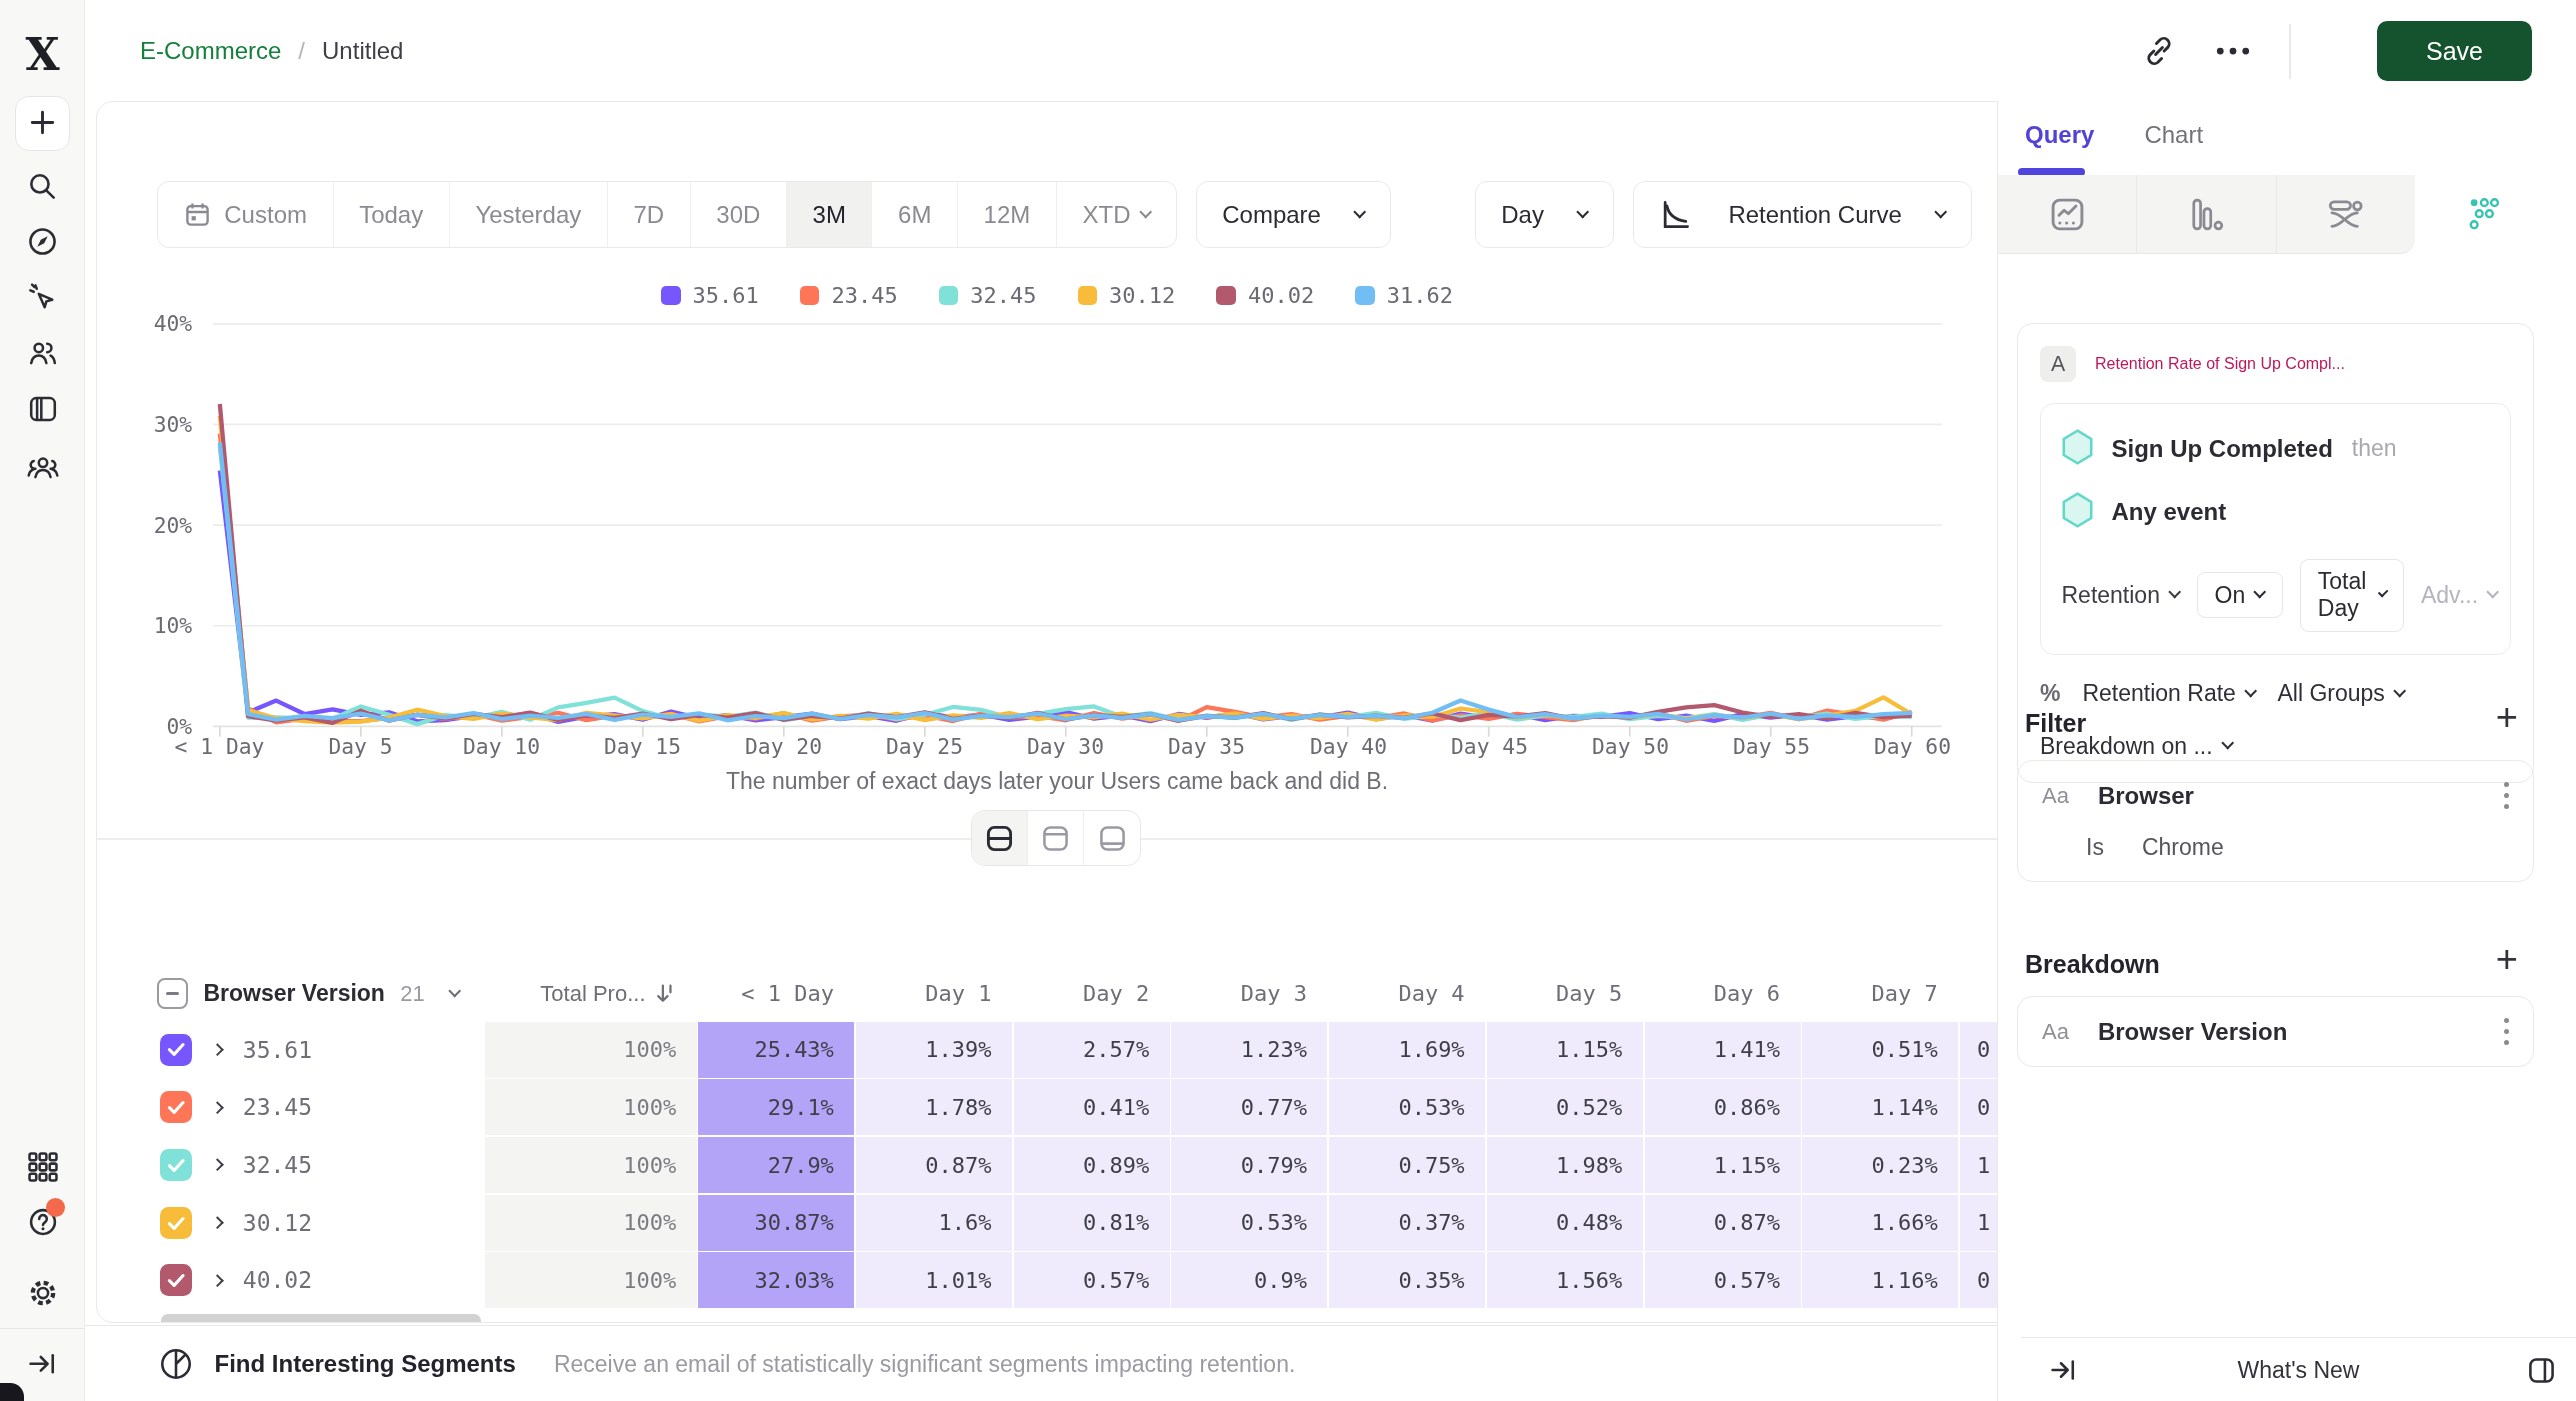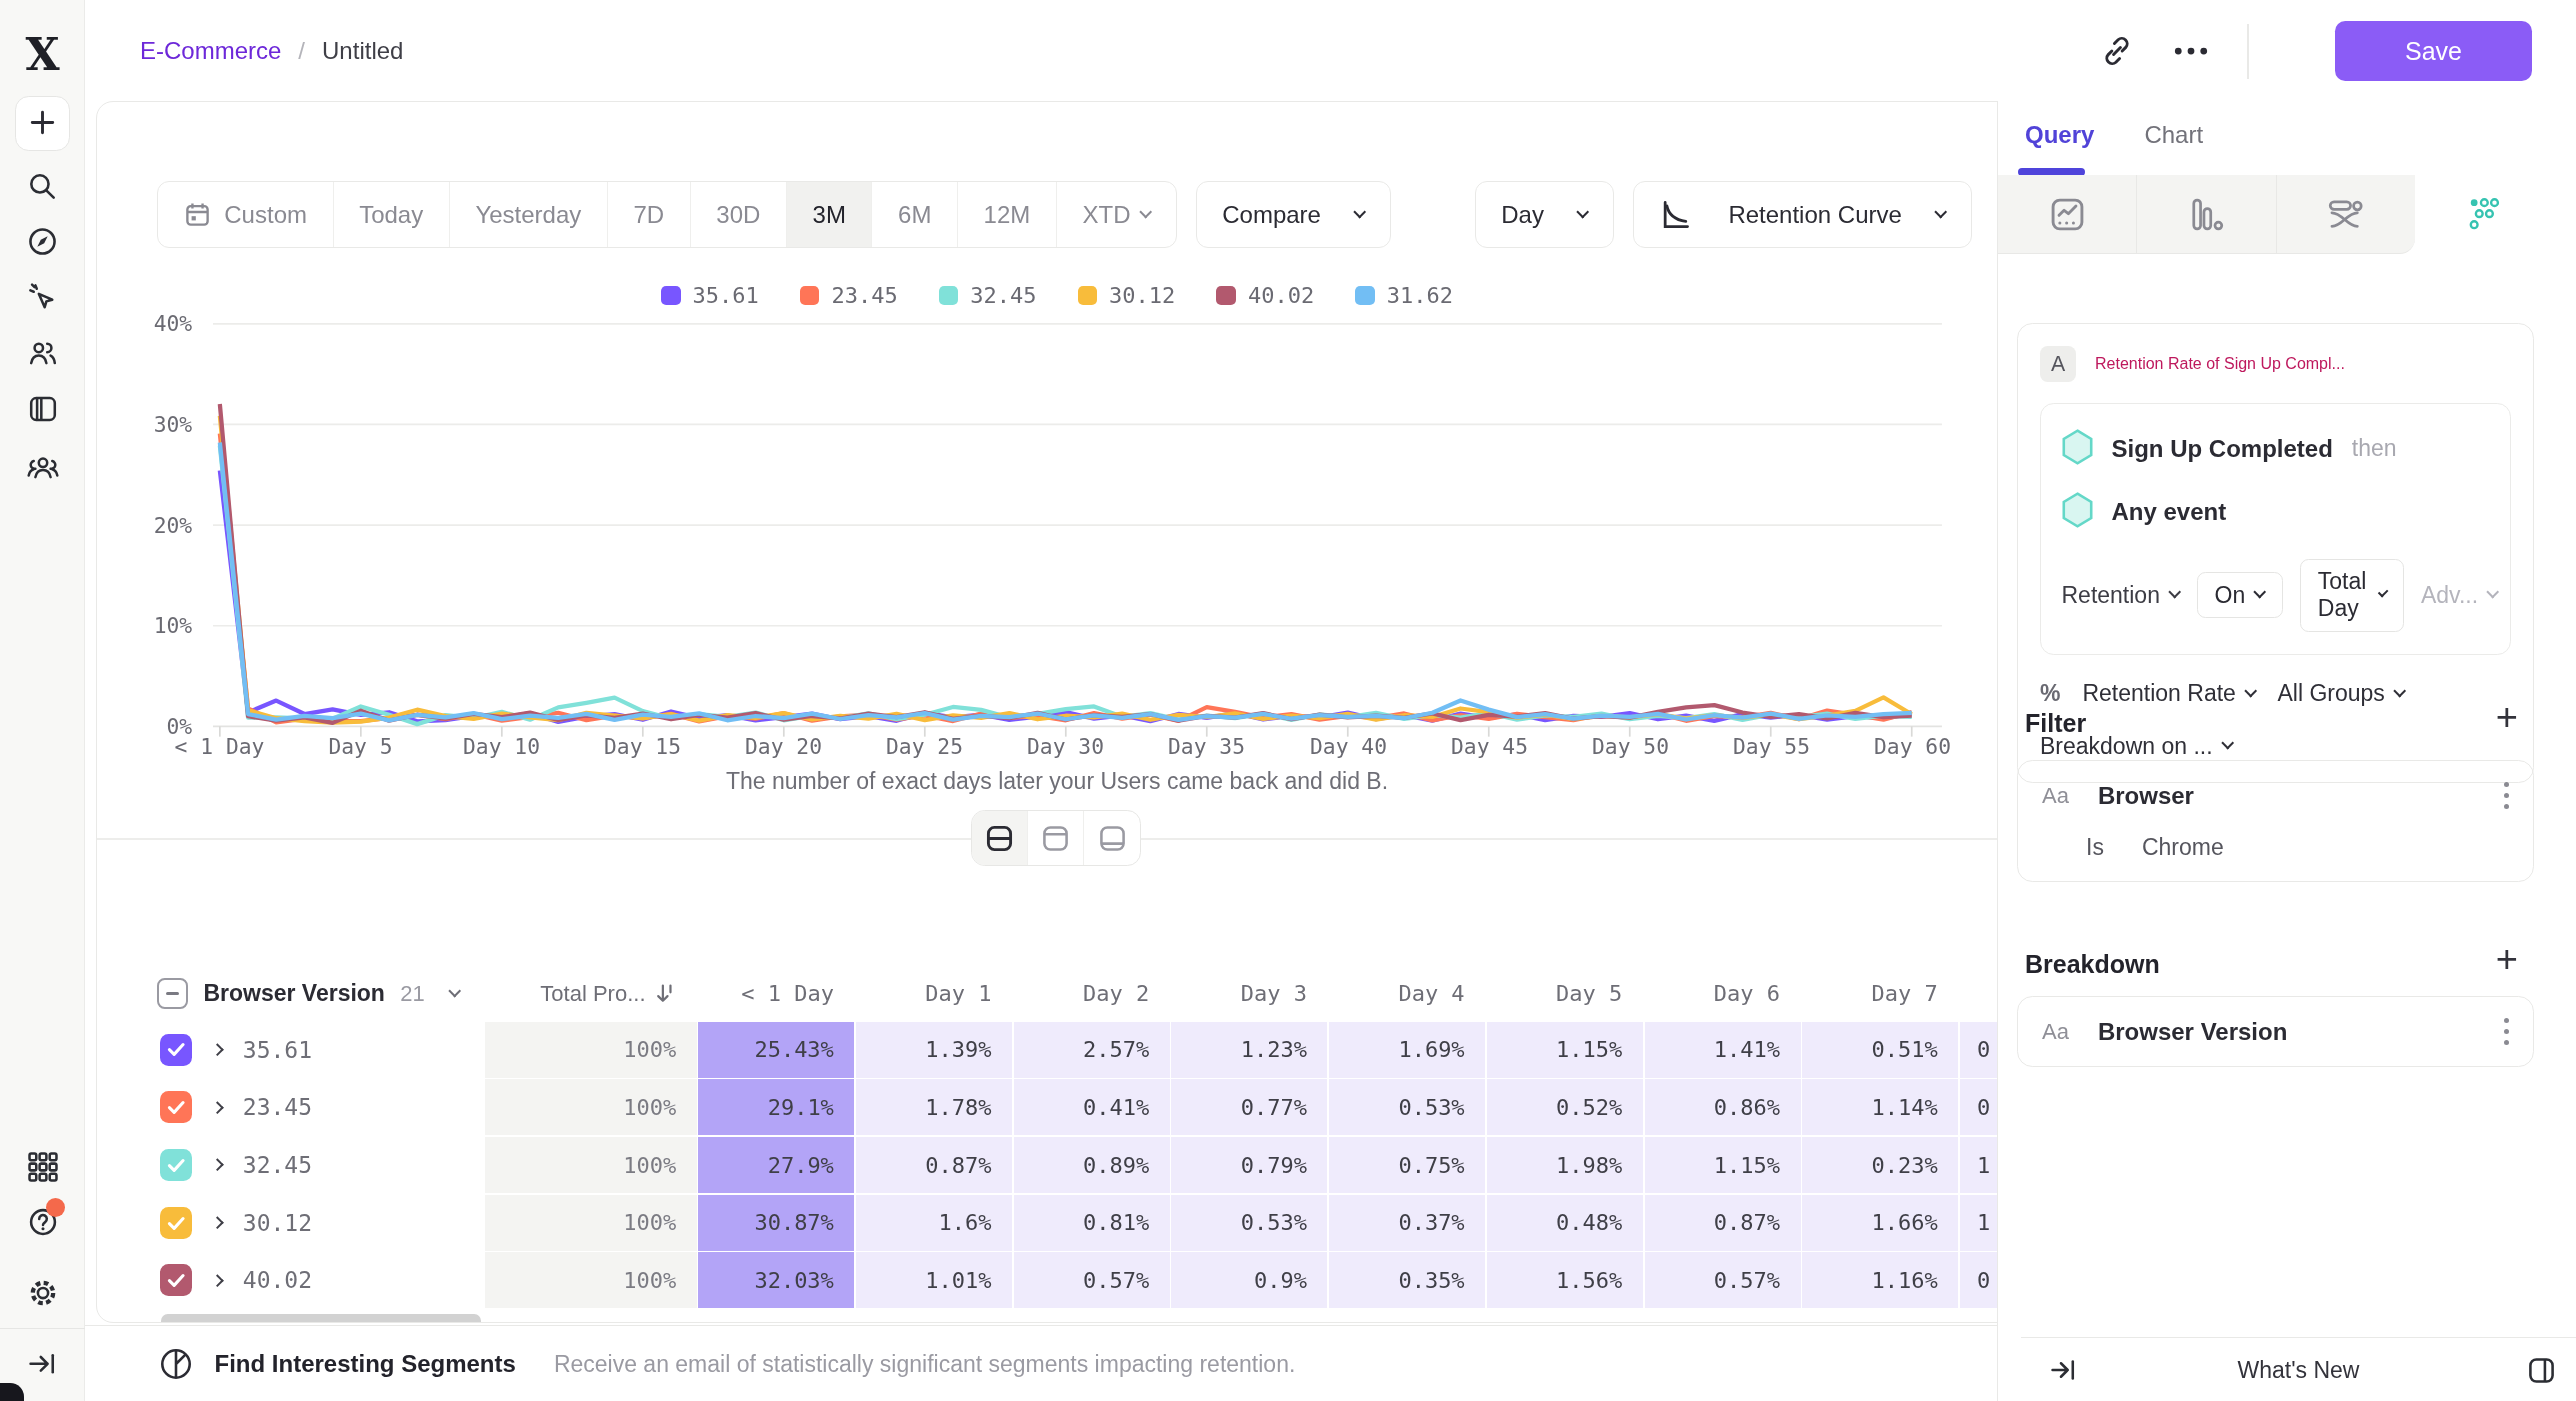--- a/index.html
+++ b/index.html
@@ -22,27 +22,27 @@
   .side-footer { position:absolute; left:0; top:1328px; width:85px; height:73px;
     border-top:0.9px solid #e6e6e4; display:flex; align-items:center; justify-content:center; color:#2b2d33; }
   .help-dot { position:absolute; margin-left:25.6px; margin-top:-6.8px; width:19px; height:19px;
     border-radius:50%; background:#f4694b; }
   .corner-peek { position:absolute; left:0; bottom:0; width:24px; height:19px;
     background:#17171d; border-top-right-radius:13.7px; }
 
   
   .topbar { position:absolute; left:85px; top:0; width:2491px; height:102px; background:#fff; }
   .breadcrumb { position:absolute; left:55px; top:0; height:102px; display:flex; align-items:center; font-size:24px; }
-  .crumb-project { color:#6d28d9; }
+  .crumb-project { color:#15803d; }
   .crumb-sep { color:#b4b4ba; margin:0 17px; }
   .crumb-title { color:#3f3f47; }
   .top-right { position:absolute; right:44px; top:0; height:102px; display:flex; align-items:center; gap:38px; }
   .icon-btn { color:#2b2b33; display:flex; align-items:center; justify-content:center; }
   .vdivider { width:1.7px; height:55px; background:#e9e9e7; }
-  .save-btn { width:197px; height:60px; border-radius:10.2px; background:#8b5cf6; color:#fff;
+  .save-btn { width:155px; height:60px; border-radius:10.2px; background:#14532d; color:#fff;
     font-size:25px; display:flex; align-items:center; justify-content:center;margin-left:48px; }
 
   
   .card { position:absolute; left:96px; top:101px; width:1920px; height:1222px;
     border:1.7px solid #e9e9e7; border-radius:17px; background:#fff; overflow:hidden; }
   .toolbar-row { position:absolute; left:60px; top:79px; right:43px; height:67px; display:flex; align-items:center; }
   .date-seg { display:flex; height:67px; border:1.7px solid #e9e9e7; border-radius:12px; overflow:hidden; background:#fff; }
   .seg-cell { display:flex; align-items:center; padding:0 25.6px; font-size:24px; color:#8a8a92;
     border-right:1.7px solid #efefed; white-space:nowrap; }
   .seg-cell:last-child { border-right:none; }

